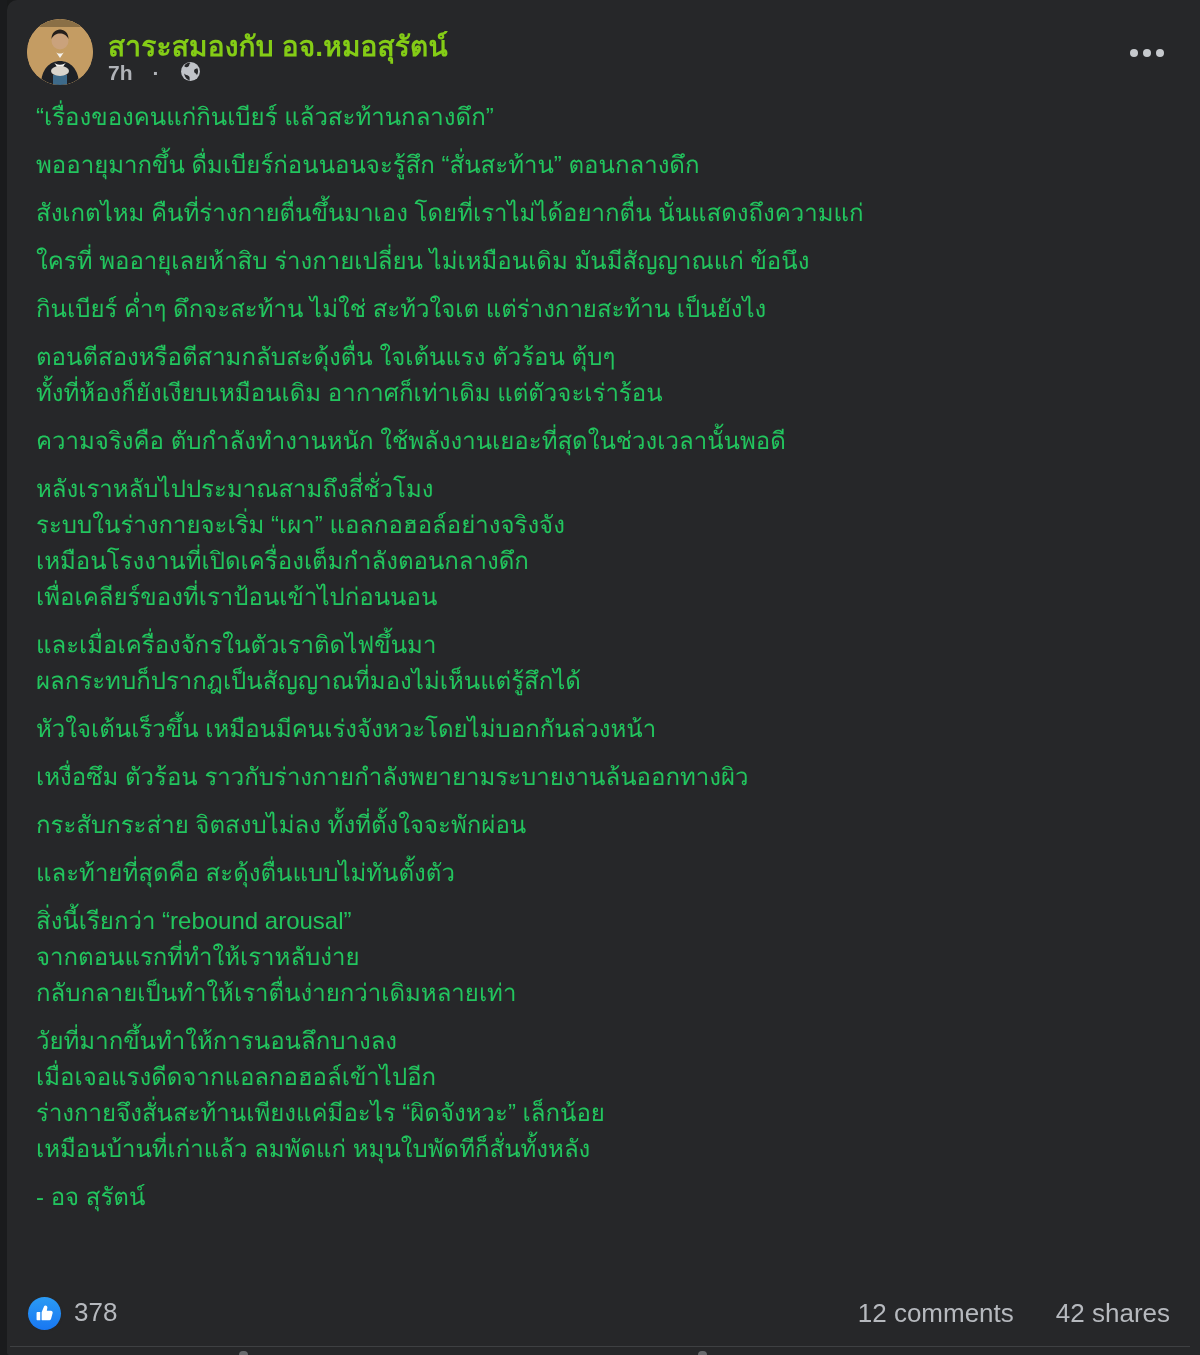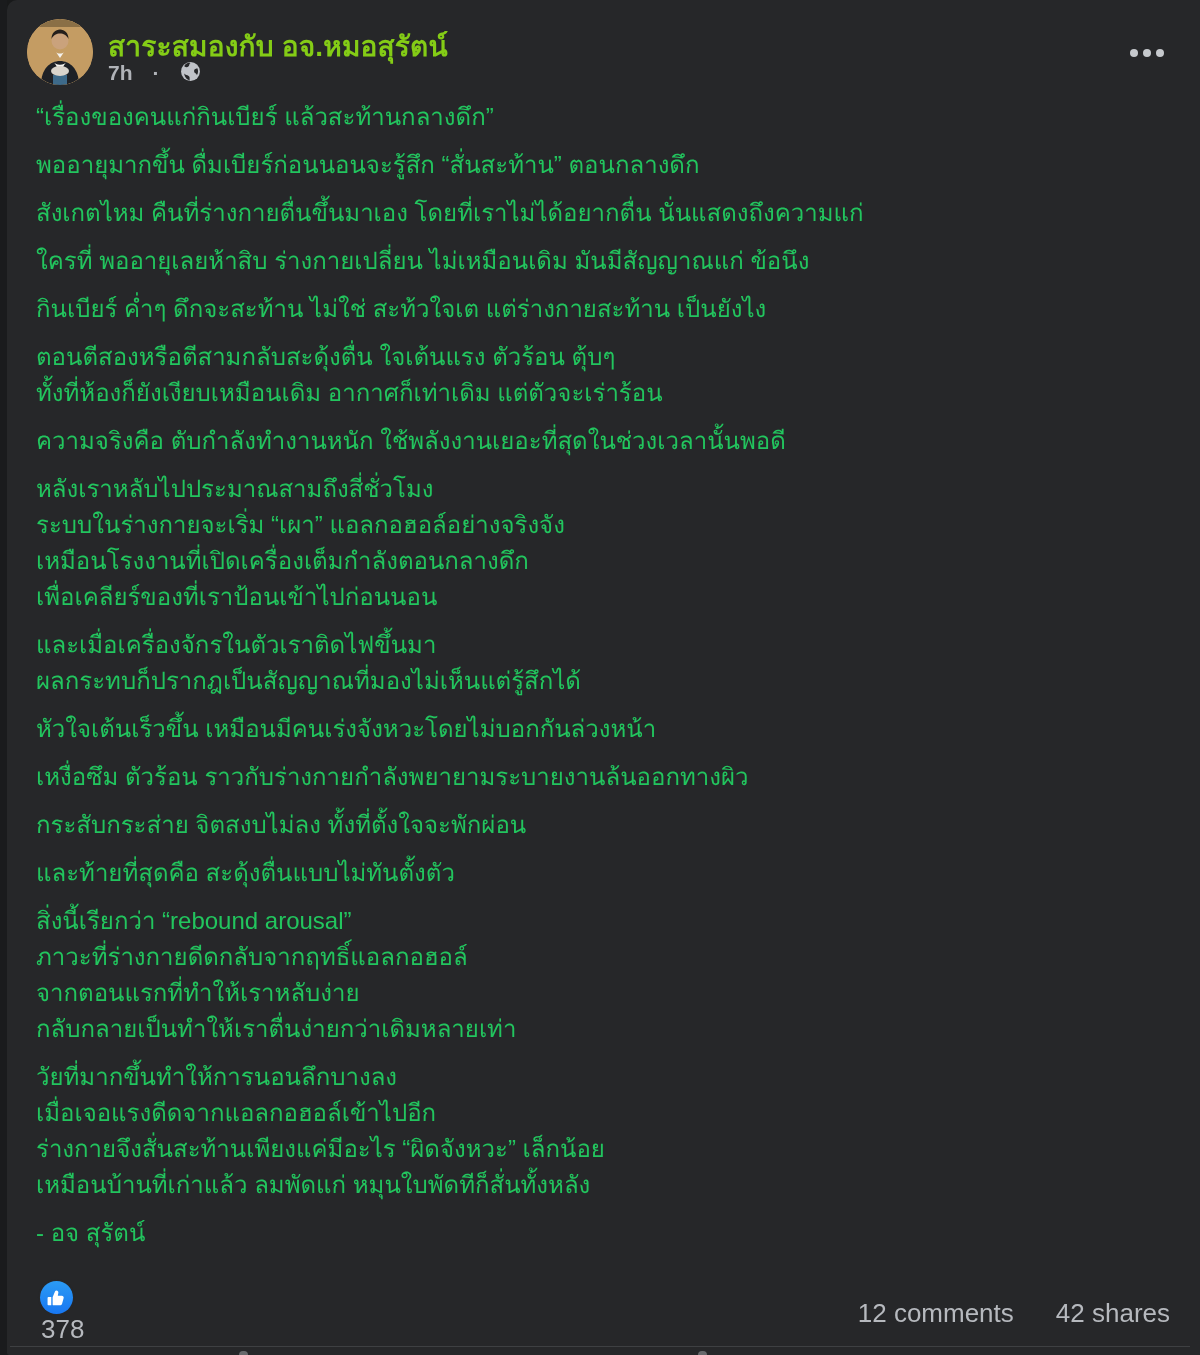--- a/index.html
+++ b/index.html
@@ -46,21 +46,21 @@
     position:absolute;left:28px;top:99px;right:38px;
     color:#22c55e;font-size:24px;margin-left:8px;
   }
   .para{margin:0 0 12px 0;}
   .line{line-height:36px;white-space:nowrap;}
   
   .engagement{
     position:absolute;left:28px;right:30px;top:1294px;height:38px;
     display:flex;align-items:center;justify-content:space-between;
   }
-  .reactions{display:flex;align-items:center;cursor:pointer;flex-direction:column;}
+  .reactions{display:flex;align-items:flex-start;cursor:pointer;}
   .like-badge{
     width:33px;height:33px;border-radius:50%;
     background:linear-gradient(#2b9bf4,#1877f2);
     display:flex;align-items:center;justify-content:center;
     box-shadow:0 0 0 2px #262729;
   }
   .like-badge svg{width:18px;height:18px;}
   .reaction-count{margin-left:13px;font-size:26px;color:#b6b9be;}
   .right-counts{display:flex;align-items:center;gap:42px;}
   .count-link{font-size:26px;color:#b6b9be;cursor:pointer;}
@@ -164,21 +164,20 @@
       <div class="line">เหงื่อซึม ตัวร้อน ราวกับร่างกายกำลังพยายามระบายงานล้นออกทางผิว</div>
     </div>
     <div class="para">
       <div class="line">กระสับกระส่าย จิตสงบไม่ลง ทั้งที่ตั้งใจจะพักผ่อน</div>
     </div>
     <div class="para">
       <div class="line">และท้ายที่สุดคือ สะดุ้งตื่นแบบไม่ทันตั้งตัว</div>
     </div>
     <div class="para">
       <div class="line">สิ่งนี้เรียกว่า “rebound arousal”</div>
-      <div class="line">ภาวะที่ร่างกายดีดกลับจากฤทธิ์แอลกอฮอล์</div>
       <div class="line">จากตอนแรกที่ทำให้เราหลับง่าย</div>
       <div class="line">กลับกลายเป็นทำให้เราตื่นง่ายกว่าเดิมหลายเท่า</div>
     </div>
     <div class="para">
       <div class="line">วัยที่มากขึ้นทำให้การนอนลึกบางลง</div>
       <div class="line">เมื่อเจอแรงดีดจากแอลกอฮอล์เข้าไปอีก</div>
       <div class="line">ร่างกายจึงสั่นสะท้านเพียงแค่มีอะไร “ผิดจังหวะ” เล็กน้อย</div>
       <div class="line">เหมือนบ้านที่เก่าแล้ว ลมพัดแก่ หมุนใบพัดทีก็สั่นทั้งหลัง</div>
     </div>
     <div class="para">

